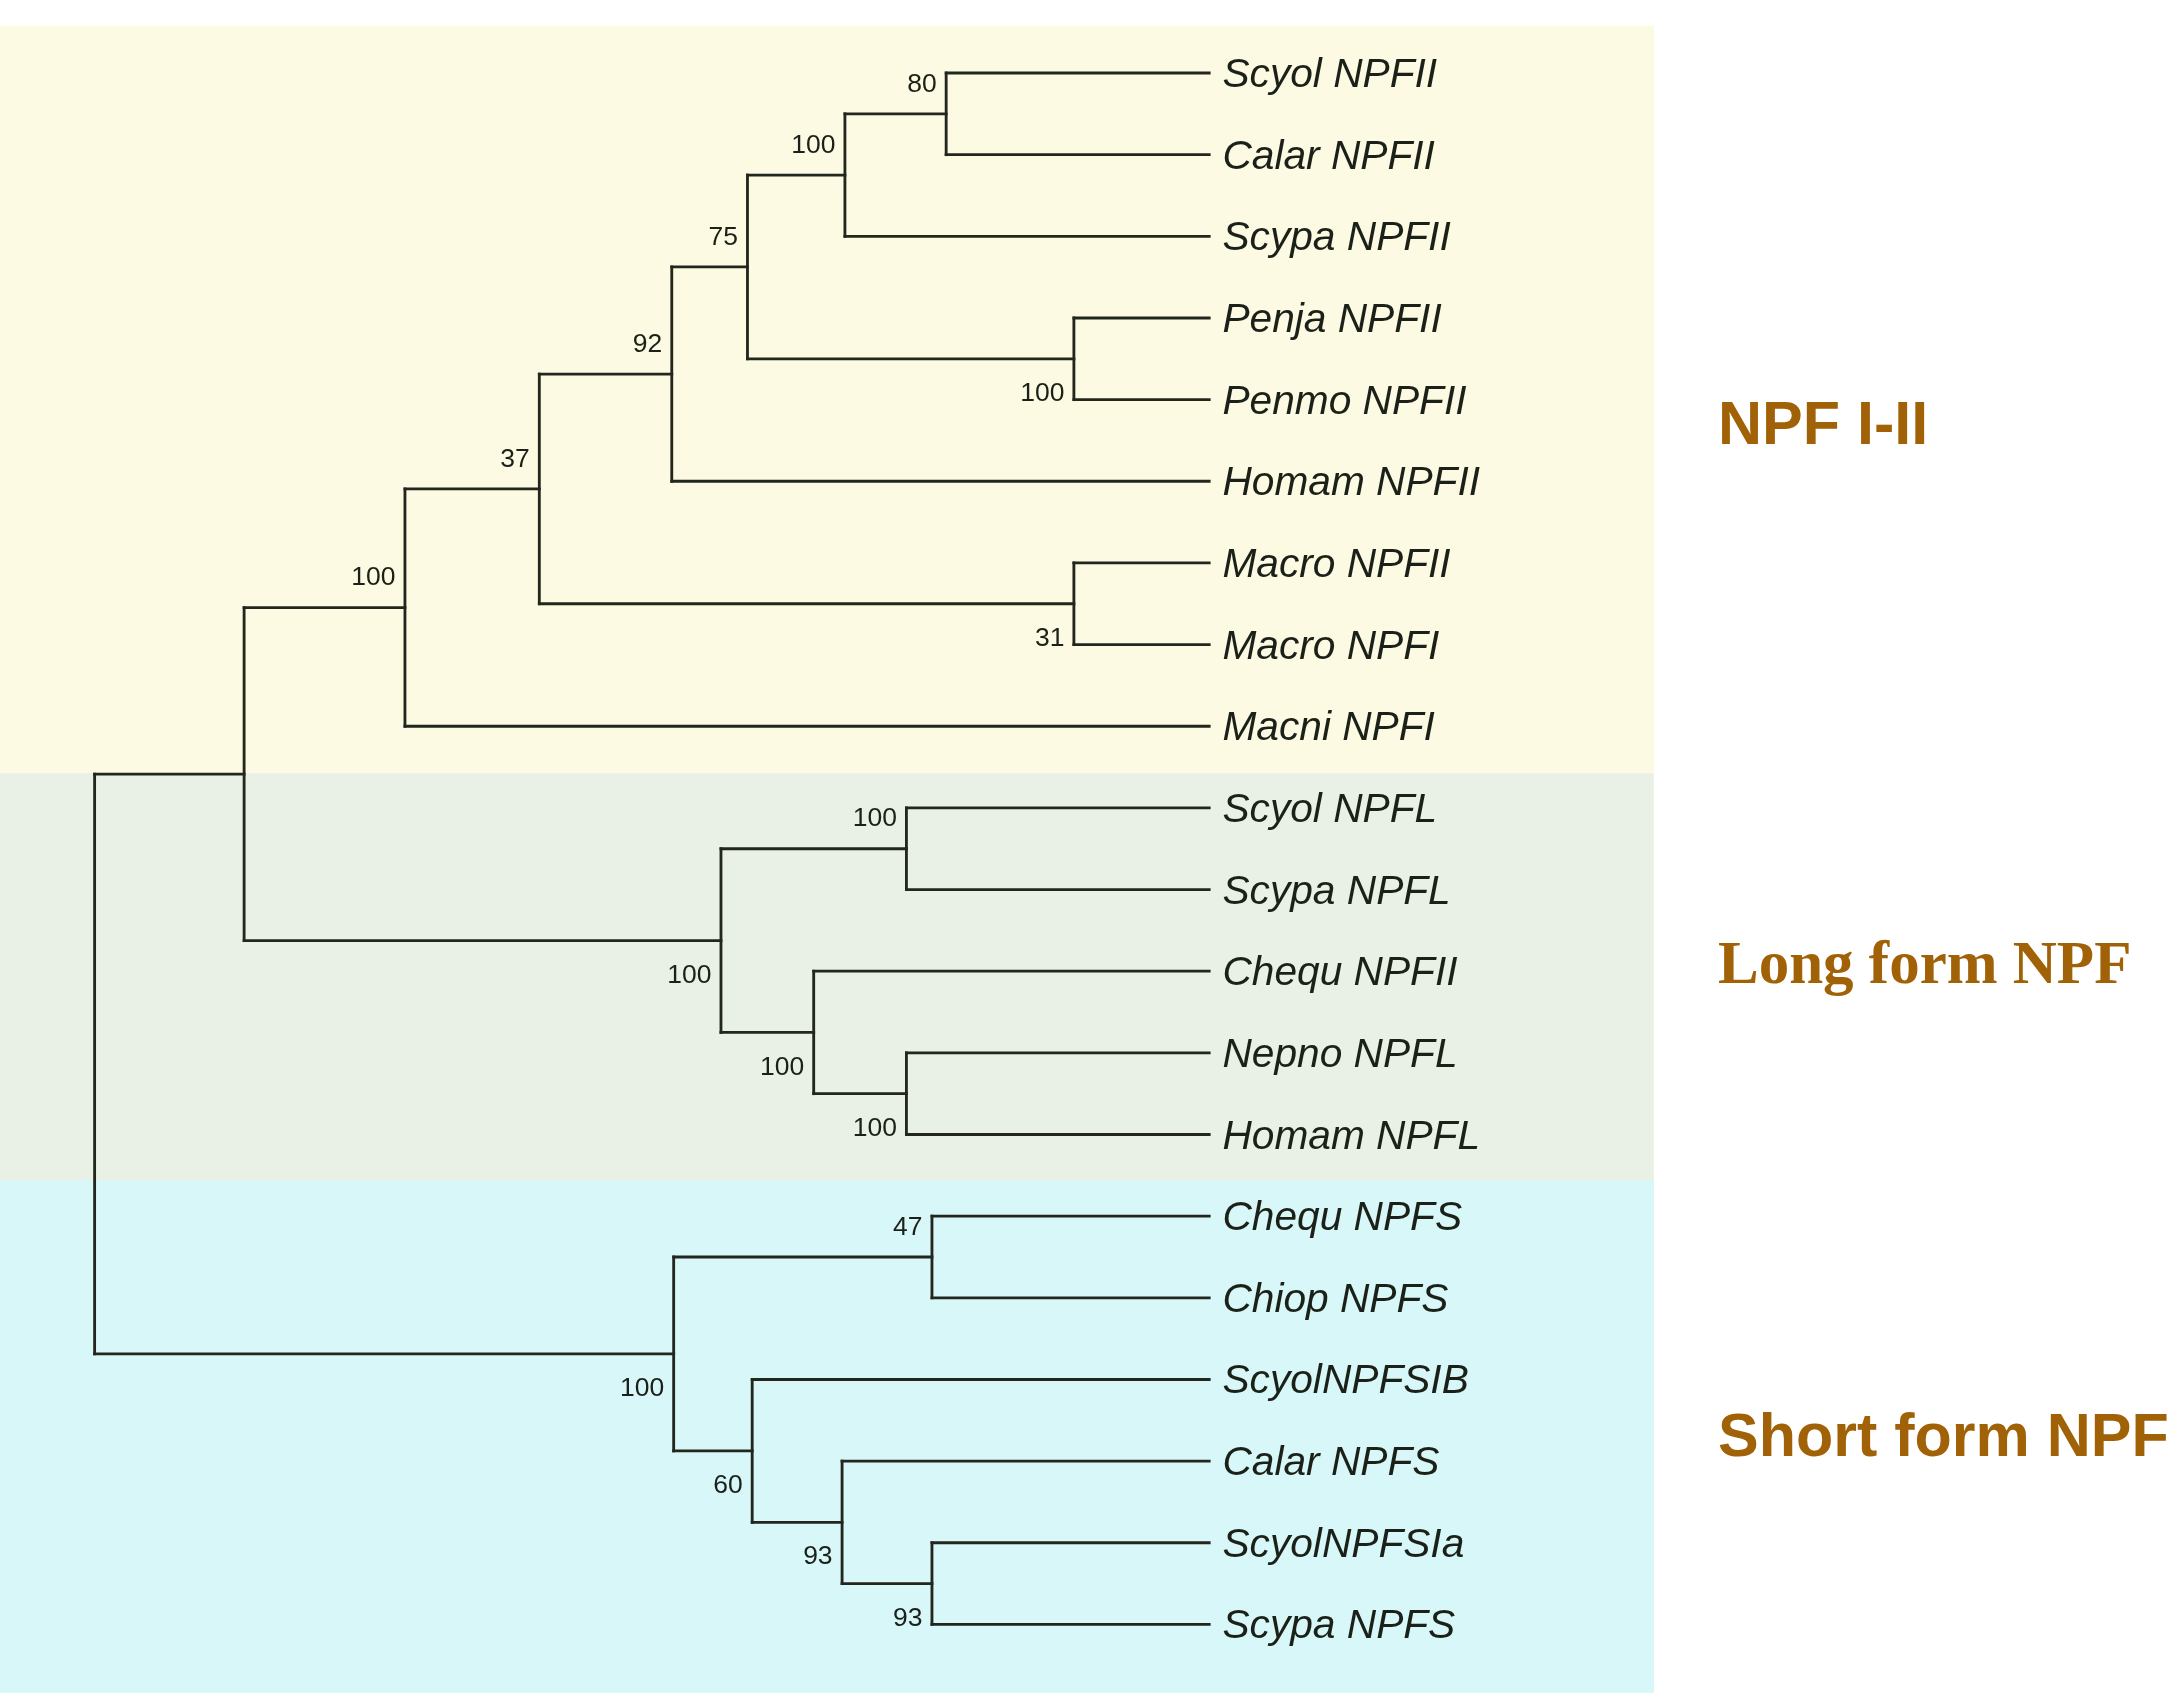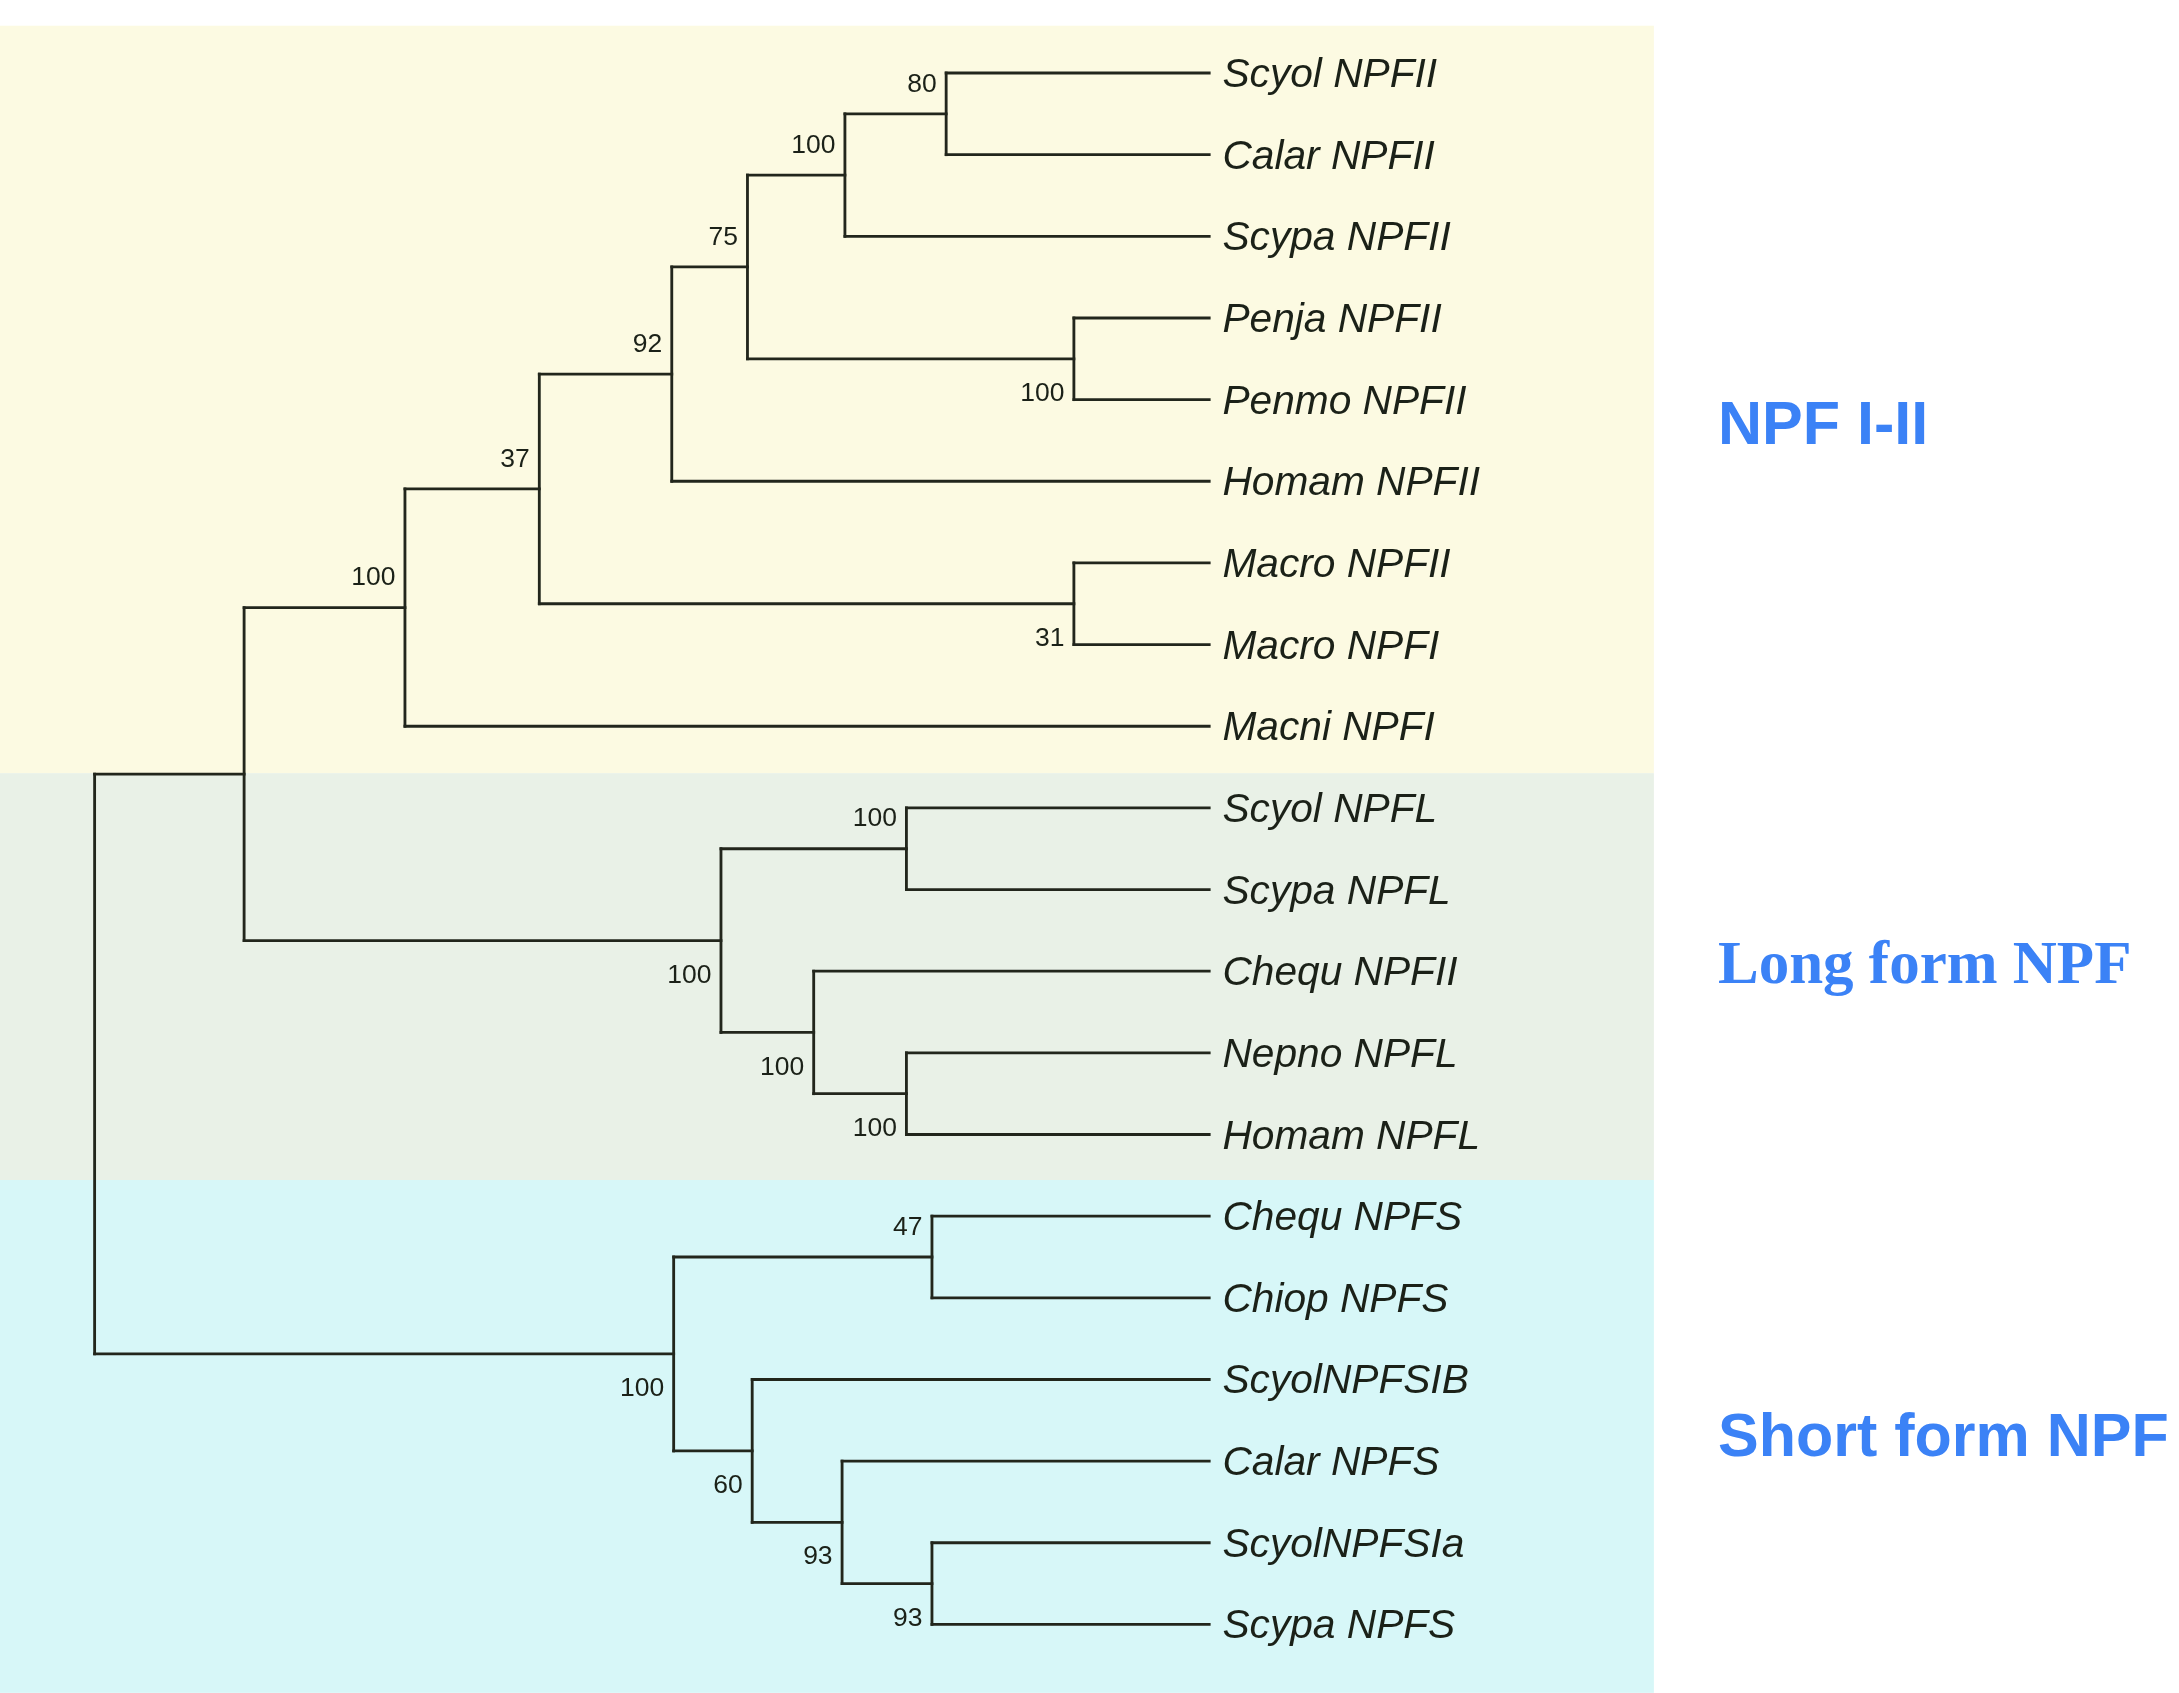--- a/index.html
+++ b/index.html
@@ -20,21 +20,21 @@
     left: 0;
     top: 0;
     width: 2179px;
     height: 1693px;
   }
   .section-title {
     position: absolute;
     left: 1718px;
     font-size: 61px;
     font-weight: bold;
-    color: #3b82f6;
+    color: #a16207;
     white-space: nowrap;
     line-height: 1;
   }
   #title-npf12  { top: 393px; }
   #title-long   { top: 932px; font-family: Liberation Serif, serif; }
   #title-short  { top: 1405px; }
 </style>
 </head>
 <body>
 

